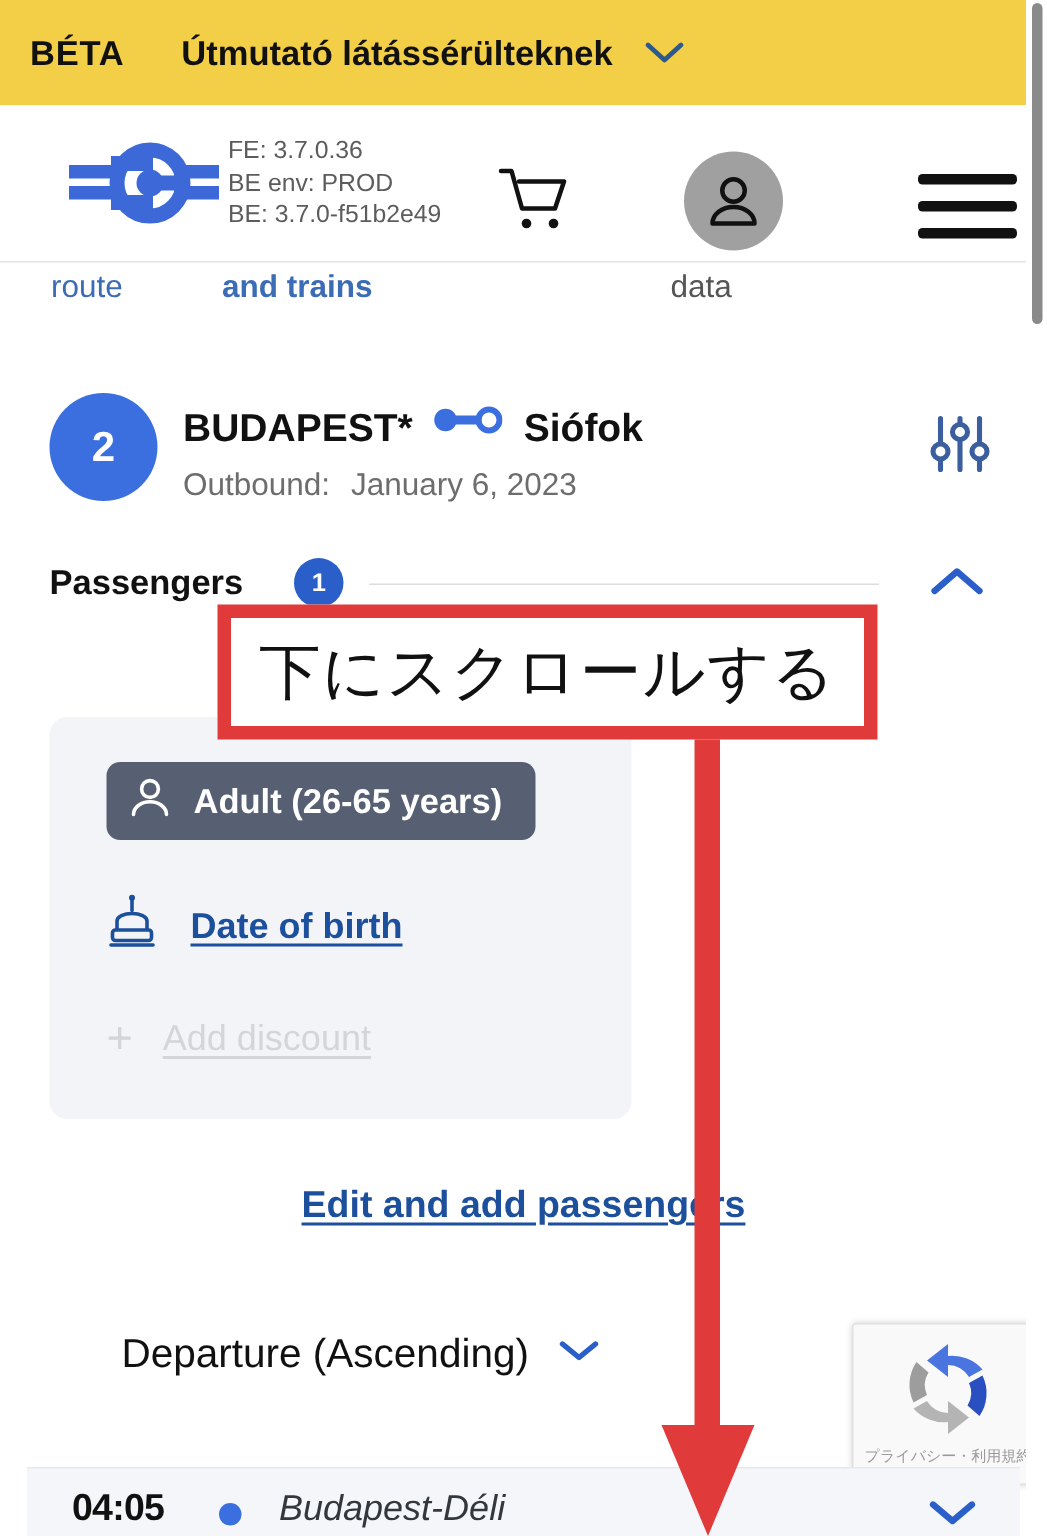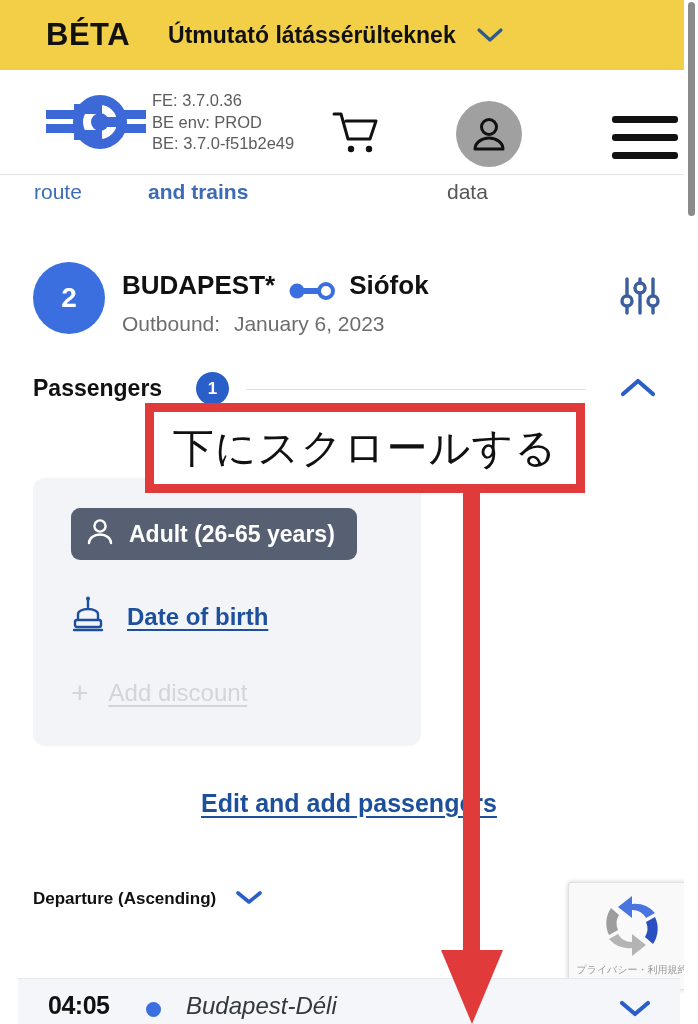--- a/index.html
+++ b/index.html
@@ -11,22 +11,22 @@
   }
   #page { position: relative; width: 698px; height: 1024px; overflow: hidden; background:#fff; }
 
   
   .beta-bar {
     position: absolute; left: 0; top: 0; width: 698px; height: 70px;
     background: #f3cf47;
     display: flex; align-items: center;
   }
   .beta-tag {
-    font-size: 31px; font-weight: bold; color: #111; letter-spacing: .5px;
-    margin-left: 46px;
+    font-size: 23px; font-weight: bold; color: #111; letter-spacing: .5px;
+    margin-left: 20px;
   }
   .beta-guide {
     font-size: 23px; font-weight: bold; color: #111;
     margin-left: 38px; white-space: nowrap;
   }
   .beta-new {
     font-size: 21px; color: #2d5a8e; margin-left: 26px;
     text-decoration: underline; text-underline-offset: 3px; white-space: nowrap;
   }
   .beta-chev { margin-left: 20px; display:flex; align-items:center; }
@@ -68,21 +68,21 @@
   
   .route-row { position: absolute; left: 0; top: 262px; width: 698px; height: 92px; }
   .route-badge {
     position: absolute; left: 33px; top: 0;
     width: 72px; height: 72px; border-radius: 50%; background: #3b6fe0;
     color: #fff; font-size: 28px; font-weight: bold;
     display: flex; align-items: center; justify-content: center;
   }
   .route-names {
     position: absolute; left: 122px; top: 8px;
-    display: flex; align-items: flex-end; gap: 14px;
+    display: flex; align-items: flex-start; gap: 14px;
   }
   .route-from, .route-to { font-size: 26px; font-weight: bold; color: #111; white-space: nowrap; }
   .route-conn { display: flex; align-items: center; }
   .route-date {
     position: absolute; left: 122px; top: 50px;
     font-size: 21px; color: #6d6d6d; white-space: nowrap;
   }
   .route-date .lbl { margin-right: 8px; }
   .filter-icon { position: absolute; left: 618px; top: 12px; cursor: pointer; }
 
@@ -129,21 +129,21 @@
 
   
   .edit-link {
     position: absolute; left: 0; top: 789px; width: 698px;
     text-align: center; font-size: 25px; font-weight: bold; color: #1c4f9c;
     text-decoration: underline; text-underline-offset: 4px; cursor: pointer;
   }
 
   
   .sort-row { position: absolute; left: 33px; top: 887px; display: flex; align-items: center; gap: 18px; cursor:pointer; }
-  .sort-label { font-size: 17px; font-weight: bold; color: #111; white-space: nowrap; }
+  .sort-label { font-size: 27px; font-weight: normal; color: #111; white-space: nowrap; margin-left: 48px; }
 
   
   .result-strip {
     position: absolute; left: 18px; top: 978px; width: 662px; height: 46px;
     background: #f4f6f9; border-top: 1px solid #e6e8ec;
   }
   .res-time {
     position: absolute; left: 30px; top: 12px;
     font-size: 25px; font-weight: bold; color: #111; letter-spacing: -.5px;
   }

